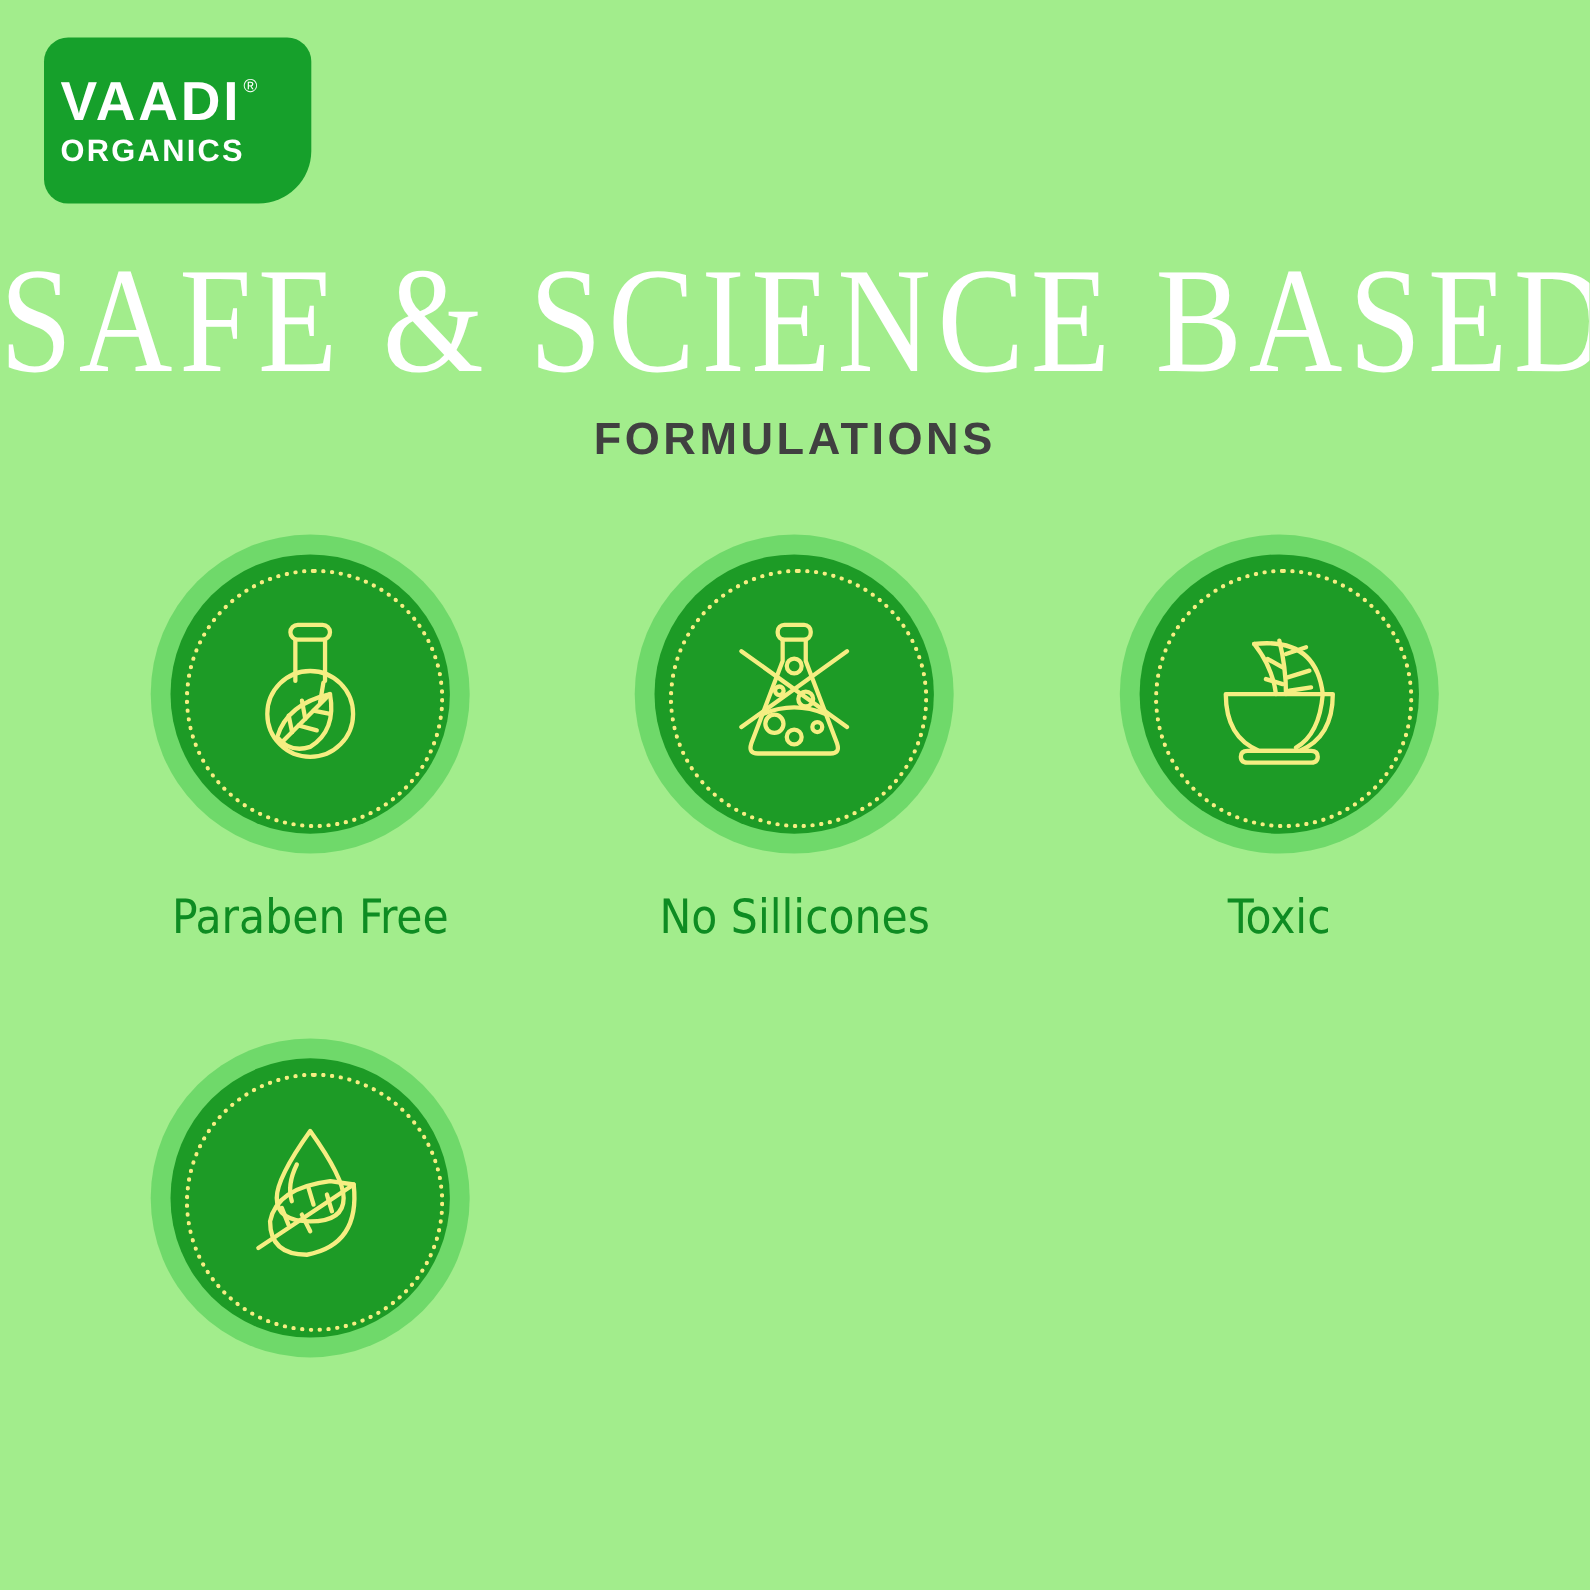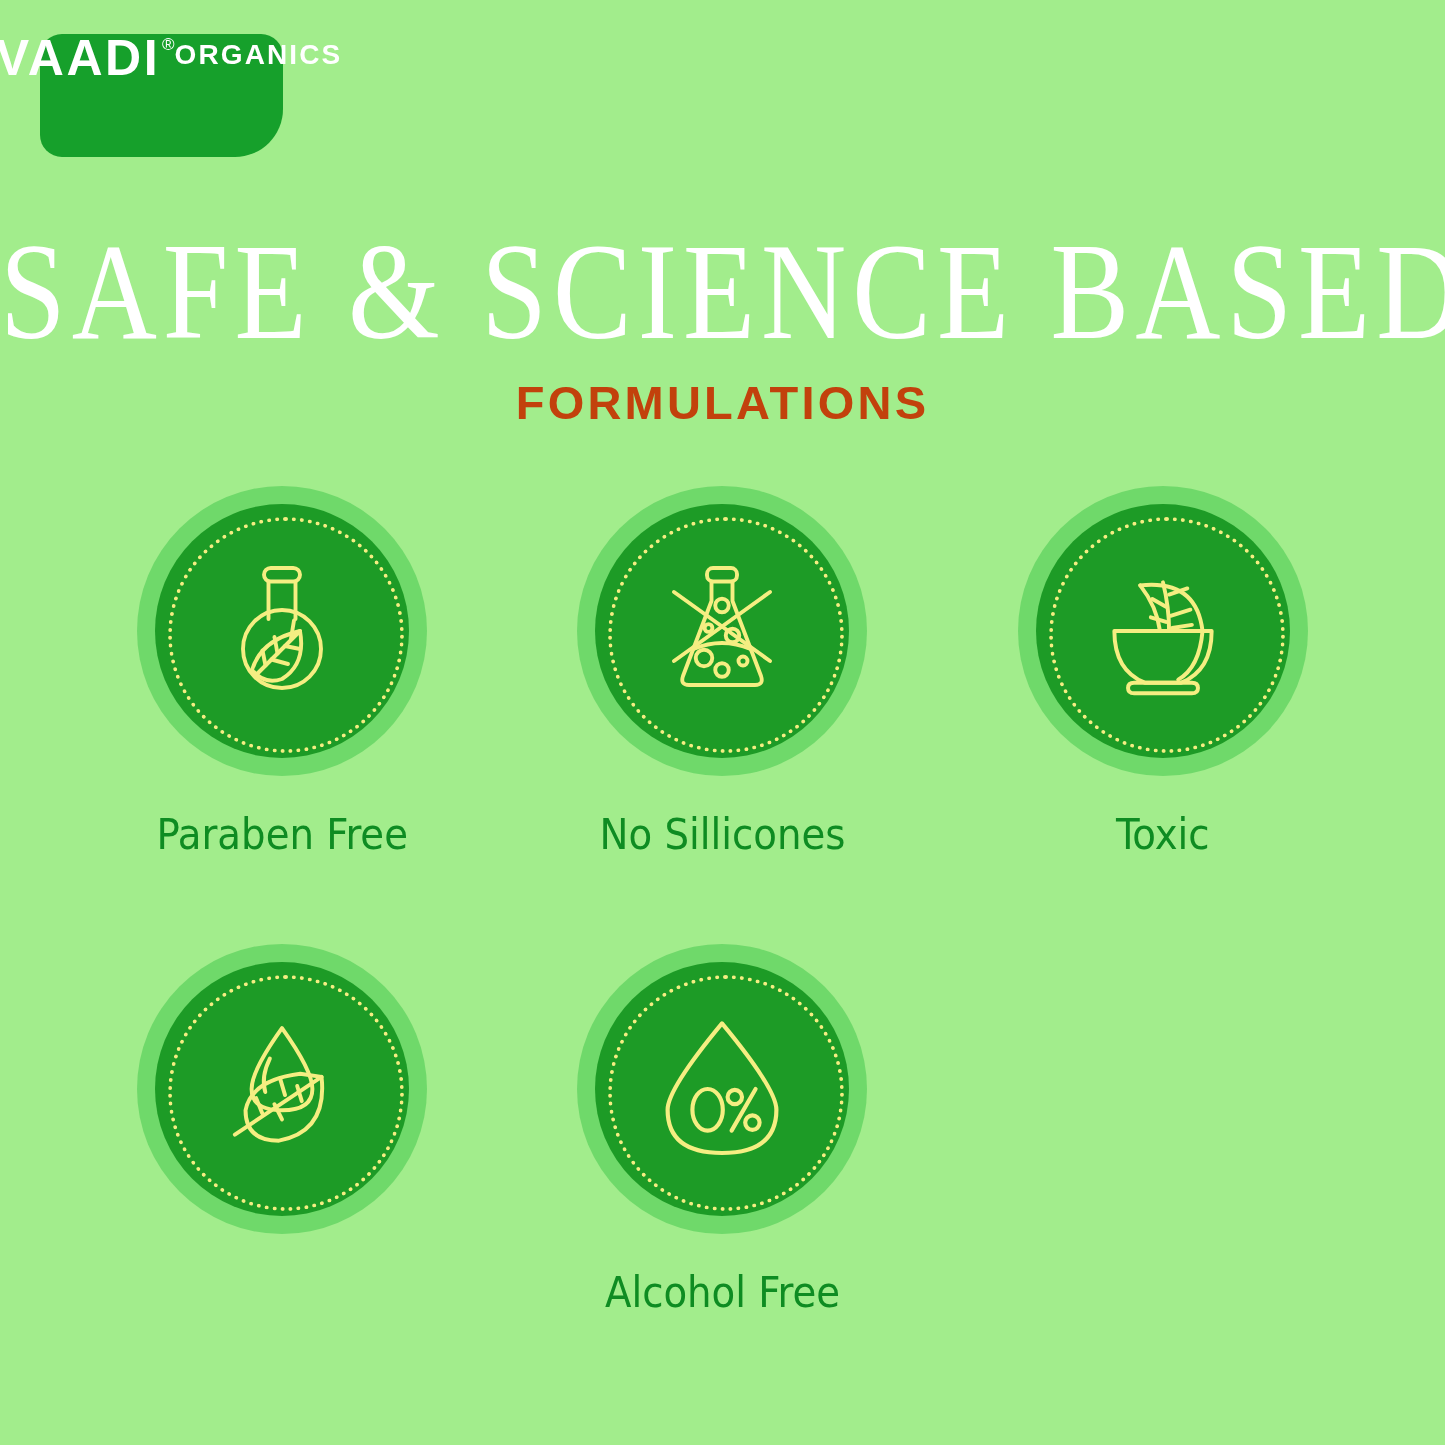--- a/index.html
+++ b/index.html
@@ -13,25 +13,25 @@
     background:#A2ED8C;
     font-family:"Liberation Sans", sans-serif;
     overflow:hidden;
     position:relative;
   }
 
   
   .logo-badge {
     position:absolute;
     left:40px; top:34px;
-    width:243px; height:123px;
+    width:243px; height:151px;
     background:#16A02B;
     border-radius:22px 22px 48px 22px;
     display:flex;
-    flex-direction:row;
+    flex-direction:column;
     justify-content:center;
     padding-left:15px;
   }
   .logo-top {
     display:flex;
     align-items:flex-start;
     line-height:1;
   }
   .logo-word {
     color:#ffffff;
@@ -69,22 +69,22 @@
     letter-spacing:6px;
     transform:scaleY(1.16);
     transform-origin:top center;
     white-space:nowrap;
   }
   .heading-sub {
     position:absolute;
     top:379px;
     left:0; right:0;
     text-align:center;
-    color:#c2410c;
-    font-size:47px;
+    color:#404040;
+    font-size:41px;
     font-weight:700;
     letter-spacing:3.2px;
     line-height:1;
   }
 
   
   .grid {
     position:absolute;
     top:486px;
     left:62px;
@@ -230,28 +230,14 @@
           <path d="M76 42 L19 80"></path>
           <path d="M60 48 L63 58"></path>
           <path d="M52 54 L49 44"></path>
           <path d="M45 60 L50 70"></path>
           <path d="M37 66 L33 56"></path>
         </svg>
       </div>
     </div>
   </div>
 
-  <div class="cell">
-    <div class="badge">
-      <div class="badge-inner">
-        <svg width="160" height="160" viewBox="0 0 100 100" fill="none" stroke="#F5EE82" stroke-width="2.6" stroke-linecap="round" stroke-linejoin="round">
-          <path d="M50 9 Q84 50 84 63 Q84 90 50 90 Q16 90 16 63 Q16 50 50 9 Z"></path>
-          <ellipse cx="41" cy="63" rx="9.5" ry="13"></ellipse>
-          <circle cx="58" cy="55" r="4.5"></circle>
-          <circle cx="69" cy="71" r="4.5"></circle>
-          <path d="M71 50 L56 76"></path>
-        </svg>
-      </div>
-    </div>
-    <div class="cap">Alcohol Free</div>
-  </div>
 
 </div>
 
 </body></html>

